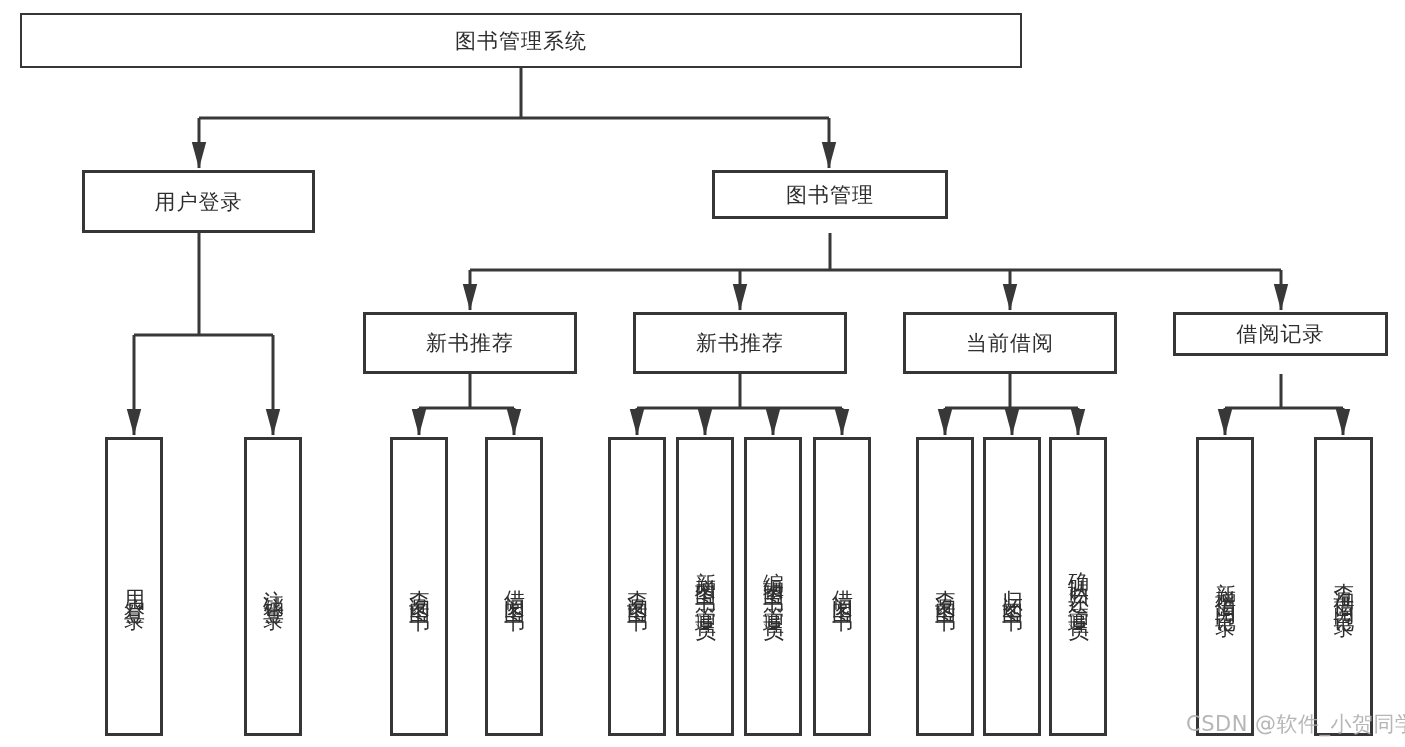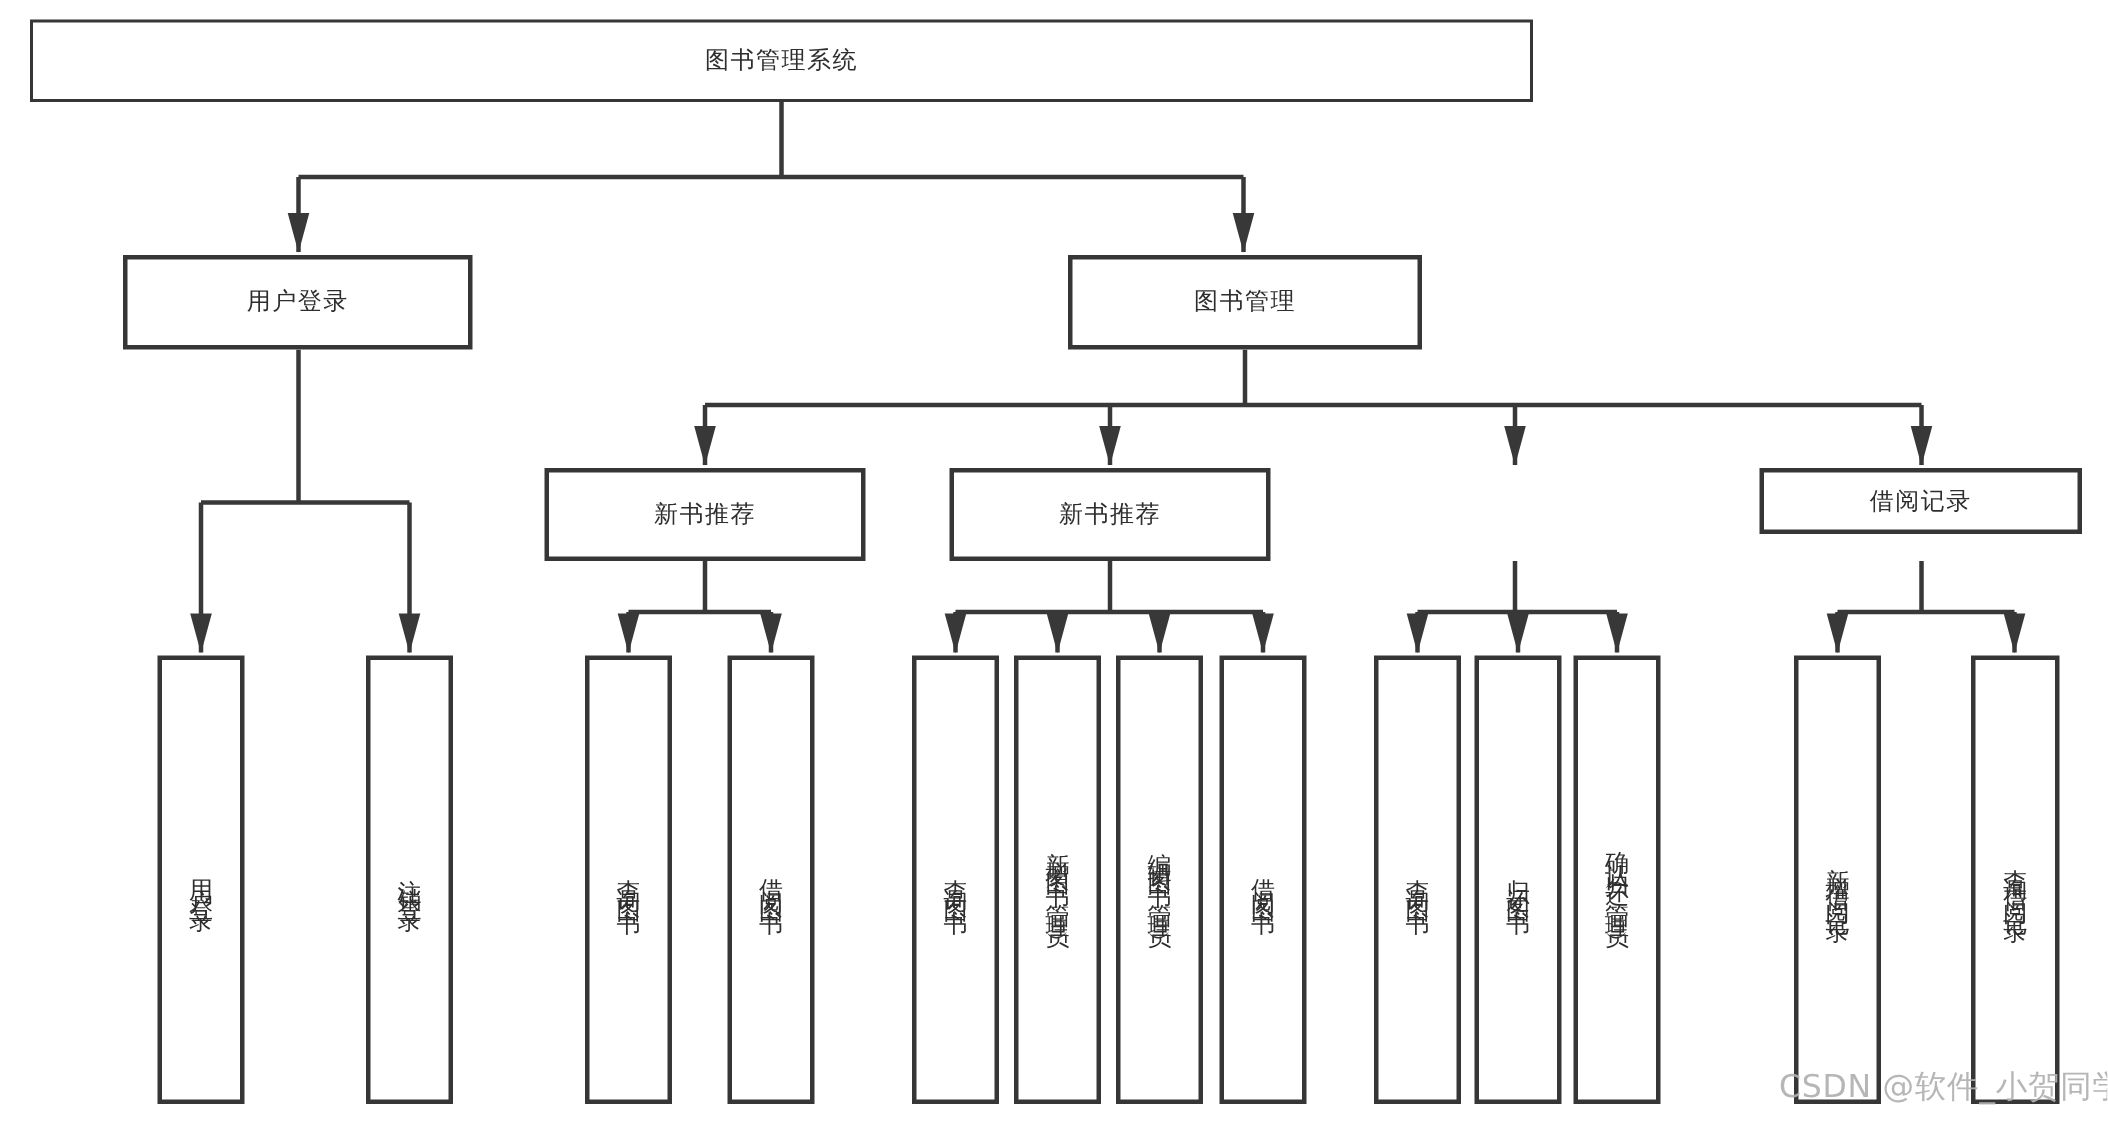--- a/index.html
+++ b/index.html
@@ -17,21 +17,21 @@
     width: 1405px; height: 747px;
   }
   .node {
     position: absolute;
     box-sizing: border-box;
     background: #ffffff;
     border: 3px solid #363636;
     display: flex;
     align-items: center;
     justify-content: center;
-    font-size: 16px;
+    font-size: 21px;
     color: #2e2e2e;
     letter-spacing: 1px;
     text-align: center;
   }
   .node.root { border-width: 2px; }
   .node .vlabel {
     writing-mode: vertical-rl;
     line-height: 1;
     letter-spacing: 7px;
   }
@@ -87,29 +87,32 @@
     <path d="M1343 408 V435" fill="none" stroke="#383838" stroke-width="3" marker-end="url(#arw)"></path>
   </svg>
 
   <div class="node root" style="left:20px; top:13px; width:1002px; height:55px;">
     <span>图书管理系统</span>
   </div>
 
   <div class="node" style="left:82px; top:170px; width:233px; height:63px;">
     <span>用户登录</span>
   </div>
-  <div class="node" style="left:712px; top:170px; width:236px; height:63px;">
+  <div class="node" style="left:712px; top:170px; width:236px; height:49px;">
     <span>图书管理</span>
   </div>
 
   <div class="node" style="left:363px; top:312px; width:214px; height:62px;justify-content:center;">
     <span>新书推荐</span>
   </div>
   <div class="node" style="left:633px; top:312px; width:214px; height:62px;">
     <span>新书推荐</span>
+  </div>
+  <div class="node" style="left:903px; top:312px; width:214px; height:62px;">
+    <span>当前借阅</span>
   </div>
   <div class="node" style="left:1173px; top:312px; width:215px; height:44px;">
     <span>借阅记录</span>
   </div>
 
   <div class="node" style="left:105px; top:437px; width:58px; height:299px;">
     <span class="vlabel">用户登录</span>
   </div>
   <div class="node" style="left:244px; top:437px; width:58px; height:299px;">
     <span class="vlabel">注销登录</span>

